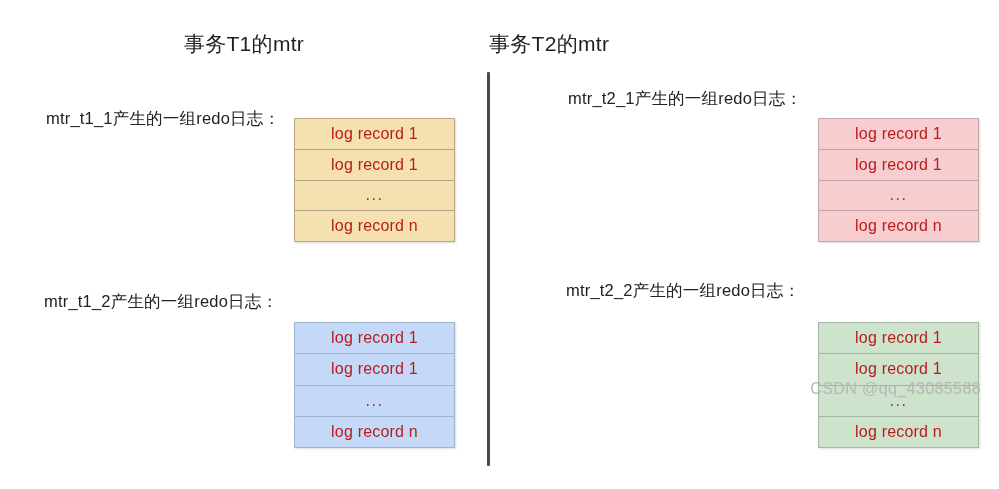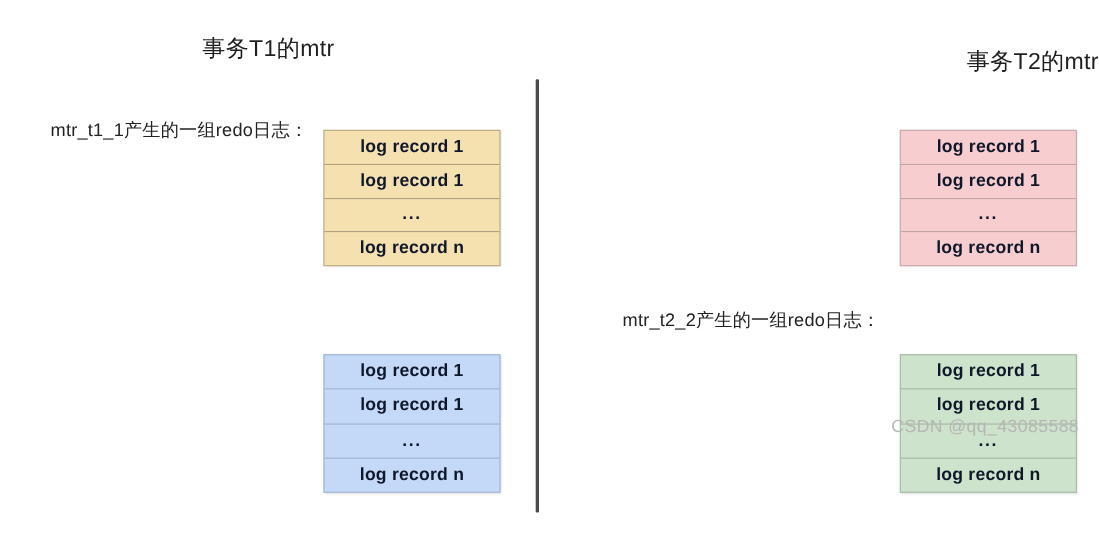--- a/index.html
+++ b/index.html
@@ -27,21 +27,21 @@
   
   .col-title {
     position: absolute;
     font-size: 21px;
     font-weight: 500;
     letter-spacing: 0.3px;
     color: #1f1f1f;
     white-space: nowrap;
   }
   #title-left  { left: 0;   top: 30px; width: 488px; text-align: center; }
-  #title-right { left: 489px; top: 30px; width: 510px; text-align: right; margin-top: 12px; }
+  #title-right { left: 489px; top: 30px; width: 510px; text-align: left; }
 
   
   .divider {
     position: absolute;
     left: 487px;
     top: 72px;
     width: 3px;
     height: 394px;
     background: #4a4a4a;
     border-radius: 1px;
@@ -70,24 +70,23 @@
     flex-direction: column;
     box-shadow: 1px 1px 2px rgba(0,0,0,0.14);
   }
   .stack .row {
     box-sizing: border-box;
     flex: 1 1 0;
     display: flex;
     align-items: center;
     justify-content: center;
     font-size: 16px;
-    color: #0f172a;
+    color: #b91c1c;
     border-bottom: 1px solid;
     letter-spacing: 0.2px;
-    font-weight: bold;
   }
   .stack .row:last-child { border-bottom: none; }
   .stack .row.ellipsis { font-size: 16px; letter-spacing: 1.5px; }
 
   
   #stack-t1-1 { left: 294px; top: 118px; width: 161px; height: 124px; }
   #stack-t1-2 { left: 294px; top: 322px; width: 161px; height: 126px; }
   #stack-t2-1 { left: 818px; top: 118px; width: 161px; height: 124px; }
   #stack-t2-2 { left: 818px; top: 322px; width: 161px; height: 126px; }
 
@@ -125,28 +124,30 @@
 
   <div class="caption" id="cap-t1-1">mtr_t1_1产生的一组redo日志：</div>
 
   <div class="stack pal-yellow" id="stack-t1-1">
     <div class="row">log record 1</div>
     <div class="row">log record 1</div>
     <div class="row ellipsis">...</div>
     <div class="row">log record n</div>
   </div>
 
+  <div class="caption" id="cap-t1-2">mtr_t1_2产生的一组redo日志：</div>
 
   <div class="stack pal-blue" id="stack-t1-2">
     <div class="row">log record 1</div>
     <div class="row">log record 1</div>
     <div class="row ellipsis">...</div>
     <div class="row">log record n</div>
   </div>
 
+  <div class="caption" id="cap-t2-1">mtr_t2_1产生的一组redo日志：</div>
 
   <div class="stack pal-pink" id="stack-t2-1">
     <div class="row">log record 1</div>
     <div class="row">log record 1</div>
     <div class="row ellipsis">...</div>
     <div class="row">log record n</div>
   </div>
 
   <div class="caption" id="cap-t2-2">mtr_t2_2产生的一组redo日志：</div>
 

